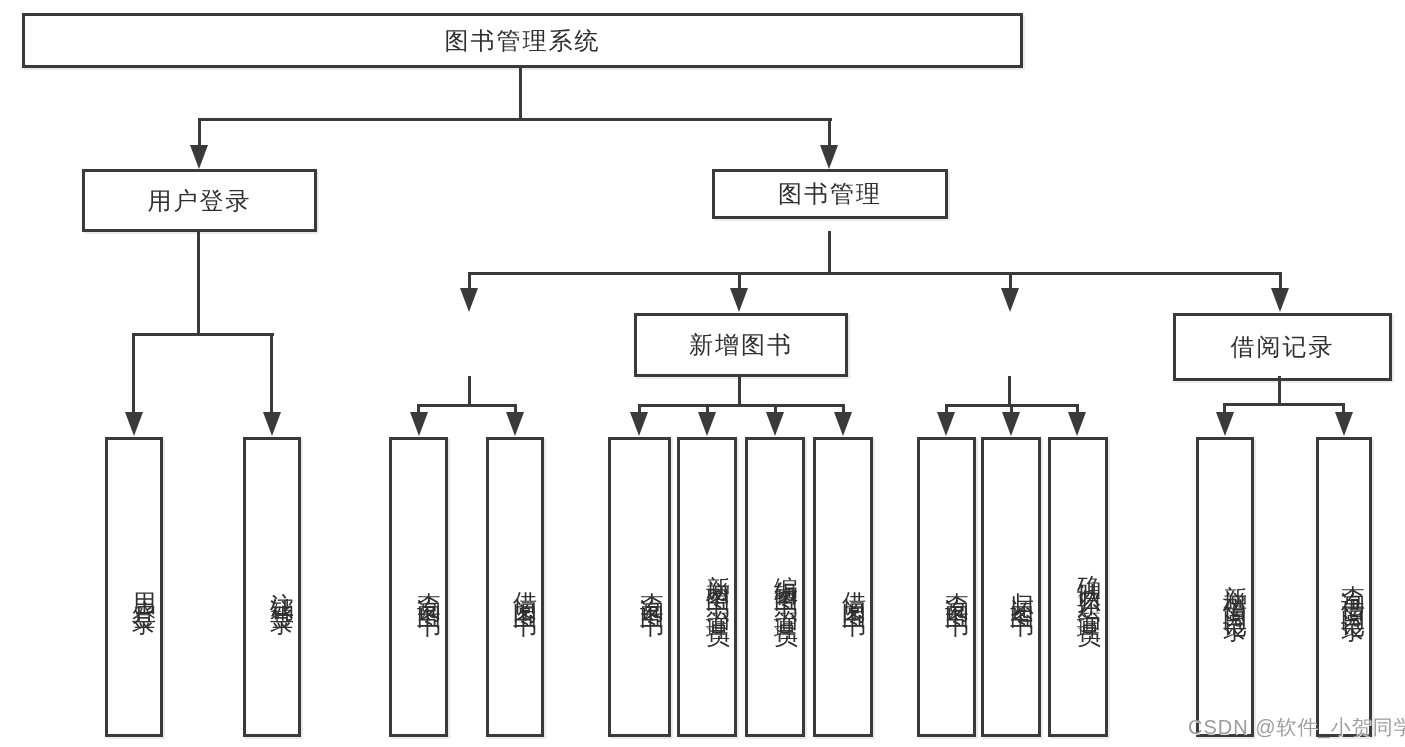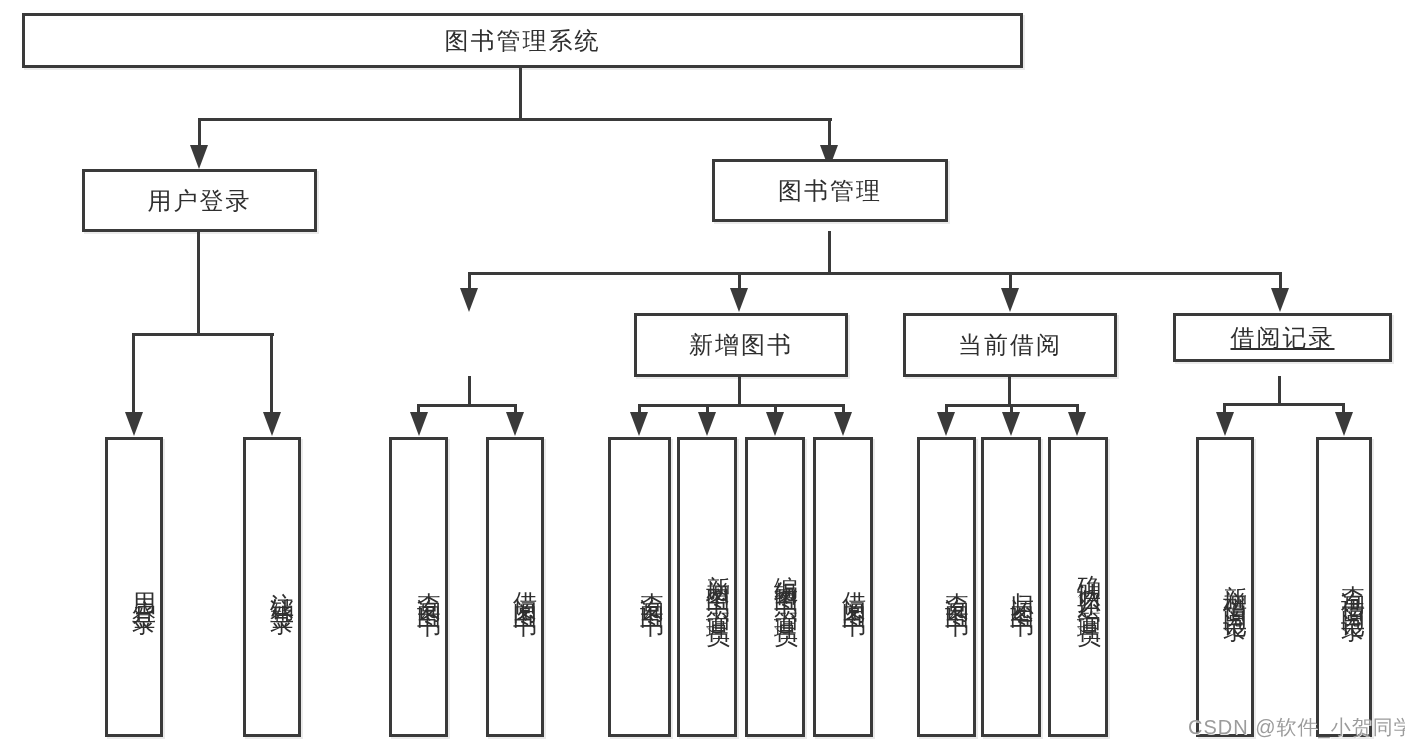--- a/index.html
+++ b/index.html
@@ -67,43 +67,42 @@
   <div class="node" style="left:22px; top:13px; width:1001px; height:55px;">图书管理系统</div>
 
   <div class="vline" style="left:519px; top:67px; height:54px;"></div>
   <div class="hline" style="left:198px; top:118px; width:634px;"></div>
   <div class="vline" style="left:198px; top:118px; height:32px;"></div>
   <div class="ahead" style="left:190px; top:145px;"></div>
   <div class="vline" style="left:828px; top:118px; height:32px;"></div>
   <div class="ahead" style="left:820px; top:145px;"></div>
 
   <div class="node" style="left:82px; top:169px; width:235px; height:63px;">用户登录</div>
-  <div class="node" style="left:712px; top:159px; width:236px; height:63px;">图书管理</div>
+  <div class="node" style="left:712px; top:169px; width:236px; height:50px;">图书管理</div>
 
   <div class="vline" style="left:197px; top:231px; height:105px;"></div>
   <div class="hline" style="left:132px; top:333px; width:142px;"></div>
   <div class="vline" style="left:132px; top:333px; height:83px;"></div>
   <div class="ahead" style="left:125px; top:412px;"></div>
   <div class="vline" style="left:270px; top:333px; height:83px;"></div>
   <div class="ahead" style="left:263px; top:412px;"></div>
 
   <div class="vline" style="left:828px; top:231px; height:44px;"></div>
   <div class="hline" style="left:468px; top:272px; width:814px;"></div>
   <div class="vline" style="left:468px; top:272px; height:20px;"></div>
   <div class="ahead" style="left:460px; top:288px;"></div>
   <div class="vline" style="left:738px; top:272px; height:20px;"></div>
   <div class="ahead" style="left:730px; top:288px;"></div>
   <div class="vline" style="left:1009px; top:272px; height:20px;"></div>
   <div class="ahead" style="left:1001px; top:288px;"></div>
   <div class="vline" style="left:1279px; top:272px; height:20px;"></div>
   <div class="ahead" style="left:1271px; top:288px;"></div>
 
   <div class="node" style="left:634px; top:313px; width:214px; height:64px;">新增图书</div>
-  <div class="node" style="left:903px; top:313px; width:214px; height:64px;">当前借阅</div>
-  <div class="node" style="left:1173px; top:313px; width:219px; height:49px;text-decoration:underline;">借阅记录</div>
+  <div class="node" style="left:1173px; top:313px; width:219px; height:68px;">借阅记录</div>
 
   <div class="vline" style="left:468px; top:376px; height:31px;"></div>
   <div class="hline" style="left:417px; top:404px; width:100px;"></div>
   <div class="vline" style="left:417px; top:404px; height:14px;"></div>
   <div class="ahead" style="left:410px; top:412px;"></div>
   <div class="vline" style="left:514px; top:404px; height:14px;"></div>
   <div class="ahead" style="left:506px; top:412px;"></div>
 
   <div class="vline" style="left:738px; top:376px; height:31px;"></div>
   <div class="hline" style="left:638px; top:404px; width:207px;"></div>

